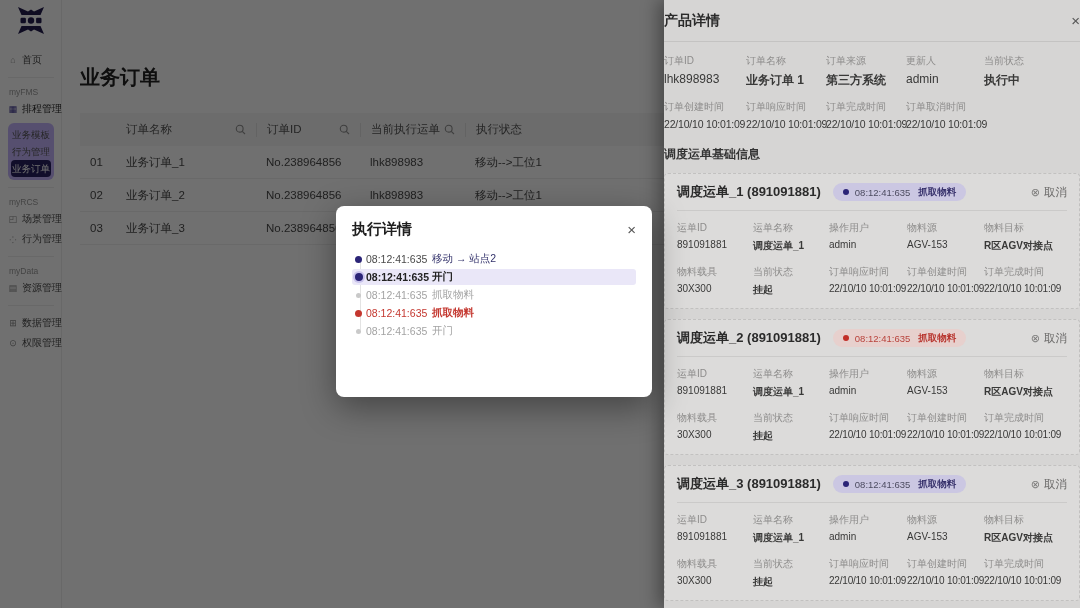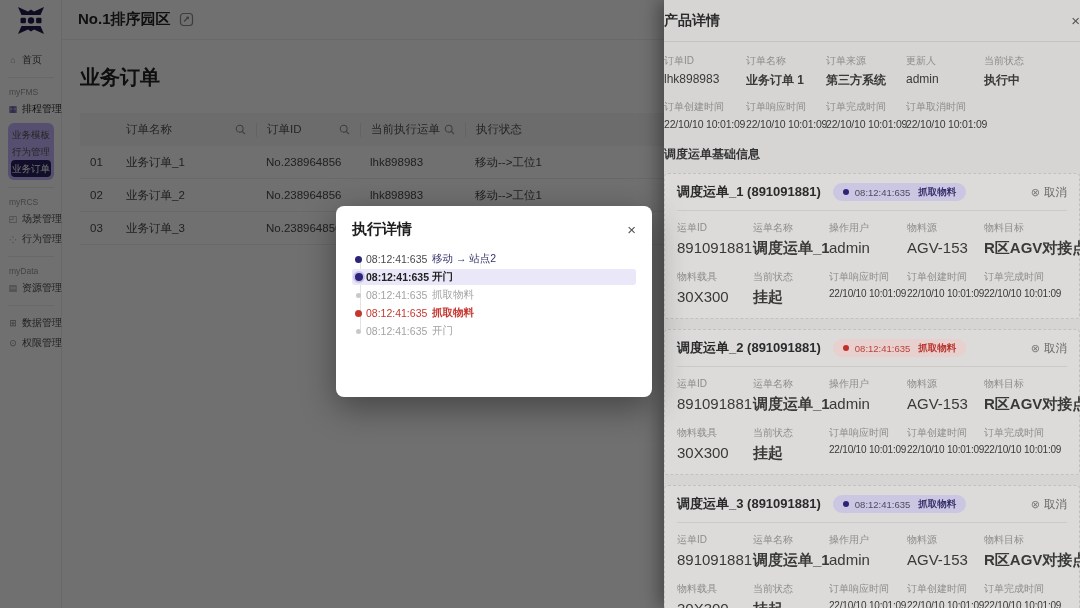--- a/index.html
+++ b/index.html
@@ -65,21 +65,21 @@
   .badge.purple .dot { background:#2b2477; }
   .badge.purple .b-label { color:#37316b; font-weight:bold; }
   .badge.red { background:#e7d0cd; color:#b8423b; }
   .badge.red .dot { background:#c22f28; }
   .badge.red .b-label { color:#b8352e; font-weight:bold; }
   .b-label { margin-left:2px; }
   .cancel { margin-left:auto; display:flex; align-items:center; gap:4px; font-size:11.5px; color:#6b6a69; cursor:pointer; white-space:nowrap; }
   .cancel .cico { font-size:11px; color:#7a7978; }
   .card-grid { display:grid; grid-template-columns:76px 76px 78px 77px 1fr; row-gap:12px; }
   .card-grid .lbl { font-size:10px; }
-  .card-grid .val { font-size:15px; }
+  .card-grid .val { font-size:10px; }
   .card-grid .val.time { font-size:10px; letter-spacing:-0.2px; }
 
   
   .modal { position:absolute; left:336px; top:206px; width:316px; height:191px; background:#fff;
            border-radius:8px; z-index:20; box-shadow:0 10px 34px rgba(0,0,0,0.4); padding:14px 16px; }
   .m-head { display:flex; align-items:center; justify-content:space-between; margin-bottom:12px; }
   .m-title { font-size:15px; font-weight:bold; color:#1f1f1f; }
   .steps { position:relative; margin-bottom:12px; }
   .steps::before { content:''; position:absolute; left:8px; top:9px; bottom:9px; width:1px; background:#e3e3e3; }
   .step { position:relative; display:flex; align-items:center; height:16px; margin-bottom:2px;
@@ -155,29 +155,20 @@
         <span class="ico">⊞</span>
         <span>数据管理</span>
       </div>
       <div class="side-item">
         <span class="ico">⊙</span>
         <span>权限管理</span>
       </div>
     </div>
   </div>
 
-  <div class="topbar">
-    <span class="t-title">No.1排序园区</span>
-    <span>
-      <svg width="15" height="15" viewBox="0 0 15 15" fill="none" stroke="#8b8b8b" stroke-width="1.2">
-        <rect x="1.5" y="1.5" width="12" height="12" rx="3"></rect>
-        <path d="M5 9.5 L9.5 5 M9.5 5 l-2.2 0.3 M9.5 5 l-0.3 2.2"></path>
-      </svg>
-    </span>
-  </div>
 
   <div class="main">
     <div class="page-title">业务订单</div>
 
     <div class="thead">
       <div class="hcell"></div>
       <div class="hcell">
         <span>订单名称</span>
         <span class="search-ic">
           <svg width="11" height="11" viewBox="0 0 11 11" fill="none" stroke="#8f8f8f" stroke-width="1.1">

